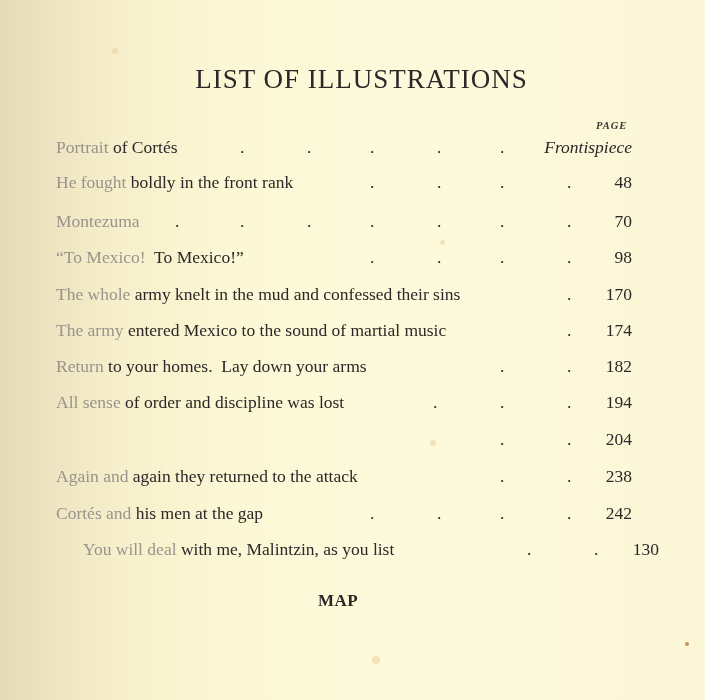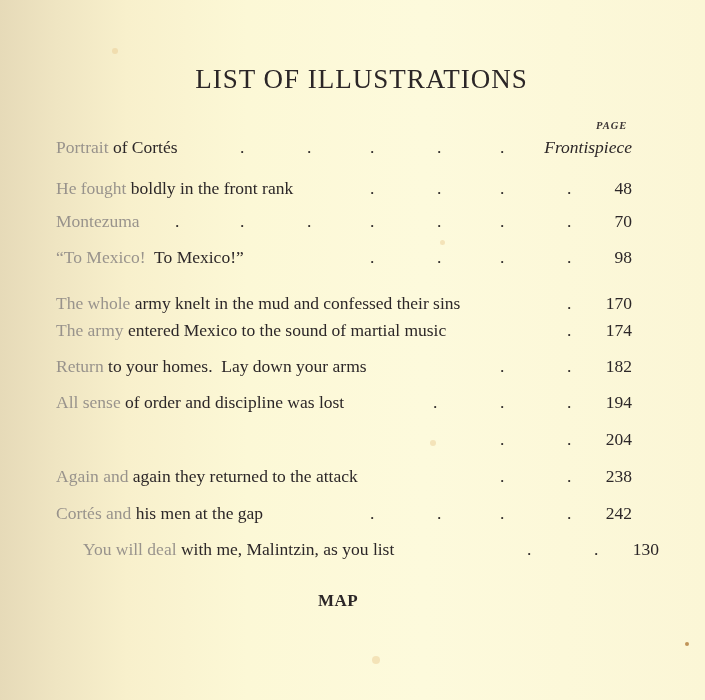--- a/index.html
+++ b/index.html
@@ -48,21 +48,21 @@
 <div id="list">
     <div class="row" style="top: 137px;">
       <span class="title"><span class="fade">Portrait</span><span style="white-space: pre;"> of Cortés</span></span>
       <span class="dot" style="left: 184px;">.</span>
       <span class="dot" style="left: 251px;">.</span>
       <span class="dot" style="left: 314px;">.</span>
       <span class="dot" style="left: 381px;">.</span>
       <span class="dot" style="left: 444px;">.</span>
       <span class="pg italic">Frontispiece</span>
     </div>
-    <div class="row" style="top: 178px;">
+    <div class="row" style="top: 172px;">
       <span class="title"><span class="fade">He fought</span><span style="white-space: pre;"> boldly in the front rank</span></span>
       <span class="dot" style="left: 314px;">.</span>
       <span class="dot" style="left: 381px;">.</span>
       <span class="dot" style="left: 444px;">.</span>
       <span class="dot" style="left: 511px;">.</span>
       <span class="pg">48</span>
     </div>
     <div class="row" style="top: 211px;">
       <span class="title"><span class="fade">Montezuma</span><span style="white-space: pre;"></span></span>
       <span class="dot" style="left: 119px;">.</span>
@@ -75,21 +75,21 @@
       <span class="pg">70</span>
     </div>
     <div class="row" style="top: 247px;">
       <span class="title"><span class="fade">“To Mexico!</span><span style="white-space: pre;">  To Mexico!”</span></span>
       <span class="dot" style="left: 314px;">.</span>
       <span class="dot" style="left: 381px;">.</span>
       <span class="dot" style="left: 444px;">.</span>
       <span class="dot" style="left: 511px;">.</span>
       <span class="pg">98</span>
     </div>
-    <div class="row" style="top: 293px; font-family: Liberation Serif, serif;">
+    <div class="row" style="top: 284px; font-family: Liberation Serif, serif;">
       <span class="title"><span class="fade">The whole</span><span style="white-space: pre;"> army knelt in the mud and confessed their sins</span></span>
       <span class="dot" style="left: 511px;">.</span>
       <span class="pg">170</span>
     </div>
     <div class="row" style="top: 320px;">
       <span class="title"><span class="fade">The army</span><span style="white-space: pre;"> entered Mexico to the sound of martial music</span></span>
       <span class="dot" style="left: 511px;">.</span>
       <span class="pg">174</span>
     </div>
     <div class="row" style="top: 356px;">

